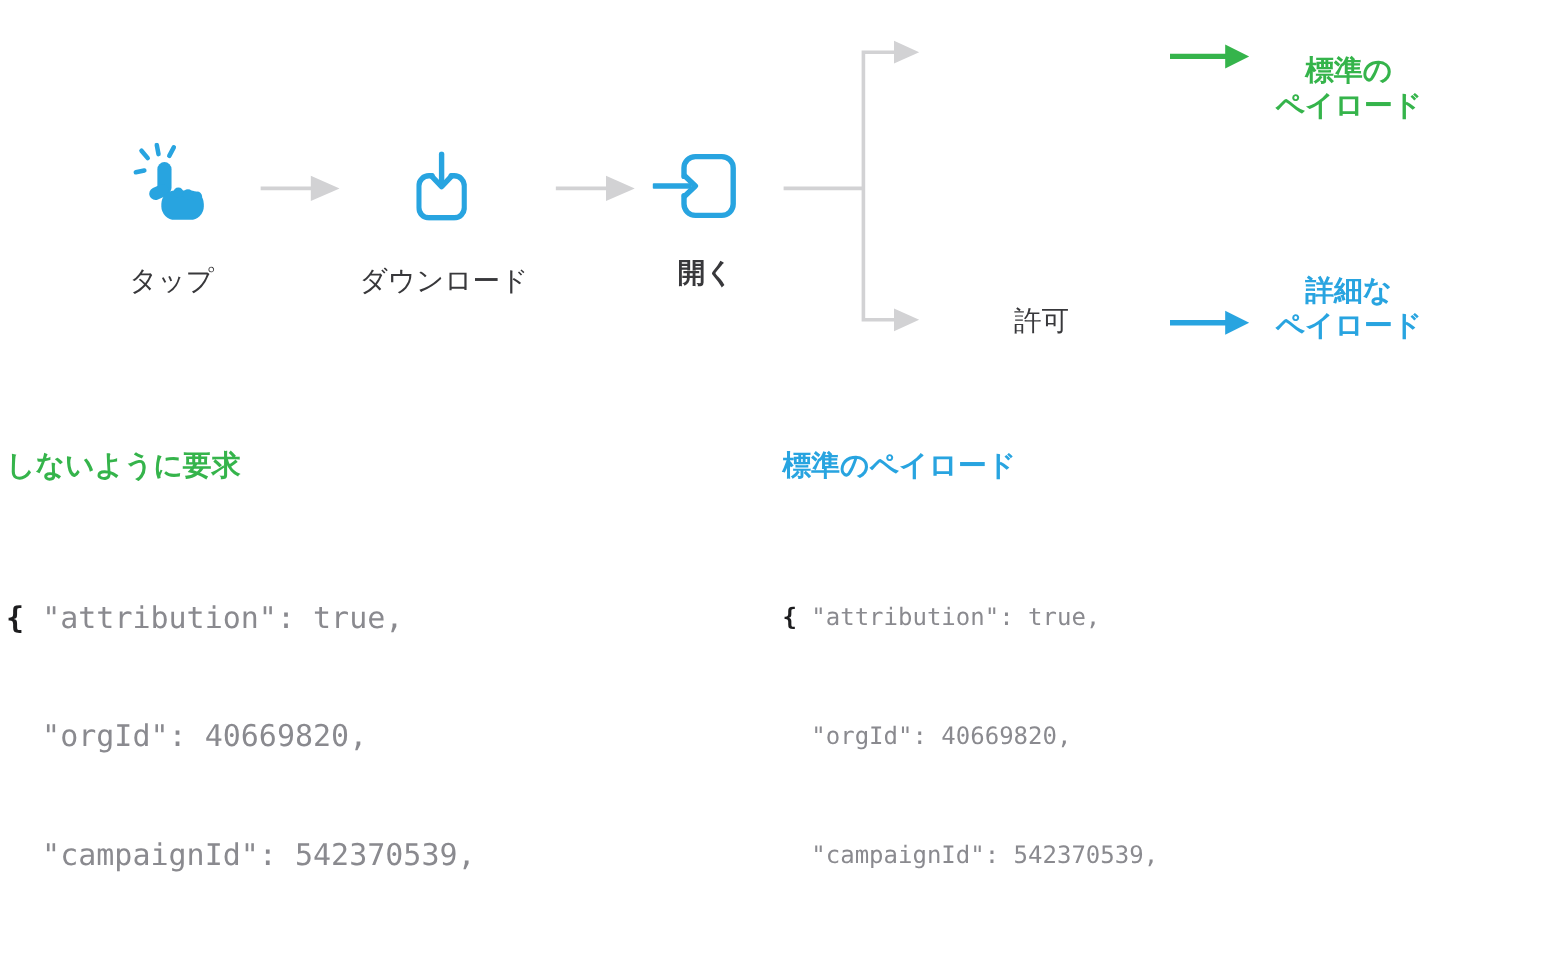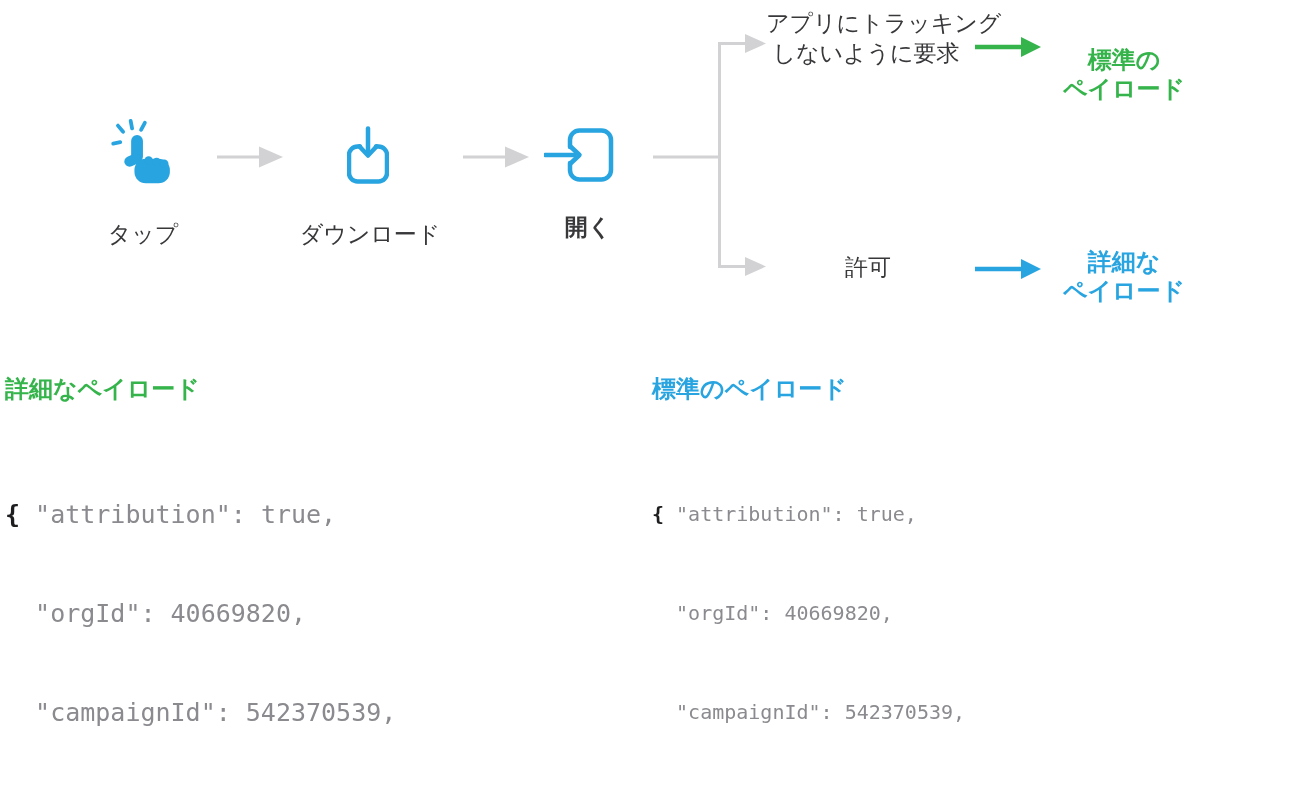--- a/index.html
+++ b/index.html
@@ -21,21 +21,21 @@
   .step-label{
     color:var(--label-text);font-size:23px;line-height:28px;text-align:center;white-space:nowrap;margin-top:25px;
   }
   .branch-label{
     color:var(--label-text);font-size:23px;line-height:30px;text-align:center;white-space:nowrap;
   }
   .outcome{
     font-size:24px;font-weight:700;line-height:29px;text-align:center;white-space:nowrap;
   }
   .outcome.green{color:var(--green);margin-top:40px;}
-  .outcome.blue{color:var(--blue);margin-top:19px;}
+  .outcome.blue{color:var(--blue);}
   .outcome span,.branch-label span{display:block;}
   .stroke-blue{stroke:var(--blue);fill:none;}
   .fill-blue{fill:var(--blue);stroke:none;}
   .stroke-gray{stroke:var(--gray-line);fill:none;}
   .fill-gray{fill:var(--gray-line);stroke:none;}
   .stroke-green{stroke:var(--green);fill:none;}
   .fill-green{fill:var(--green);stroke:none;}
   .payload{position:absolute;}
   .payload h2{
     margin:0;font-size:24px;font-weight:700;line-height:30px;white-space:nowrap;
@@ -106,45 +106,41 @@
   </svg>
   <div class="abs step-label" style="left:545px;top:188px;width:86px;font-weight:bold;">開く</div>
 
   <svg class="abs" style="left:645px;top:30px;" width="140" height="250" viewBox="0 0 140 250" aria-hidden="true">
     <path class="stroke-gray" stroke-width="3" d="M8 127 H74.5"></path>
     <path class="stroke-gray" stroke-width="3" stroke-linejoin="miter" d="M102 13.5 H74.5 V236.5 H102"></path>
     <polygon class="fill-gray" points="100,4 100,23 121,13.5"></polygon>
     <polygon class="fill-gray" points="100,227 100,246 121,236.5"></polygon>
   </svg>
 
-  <div class="abs branch-label" style="left:766px;top:8px;width:200px;">
-    <span>アプリにトラッキング</span>
-    <span>しないように要求</span>
-  </div>
   <svg class="abs" style="left:975px;top:35px;" width="66" height="24" viewBox="0 0 66 24" aria-hidden="true">
     <path class="stroke-green" stroke-width="4.5" d="M0 12 H48"></path>
     <polygon class="fill-green" points="46,2 46,22 66,12"></polygon>
   </svg>
   <div class="abs outcome green" style="left:1039px;top:5px;width:170px;">
     <span>標準の</span>
     <span>ペイロード</span>
   </div>
 
   <div class="abs branch-label" style="left:820px;top:252px;width:96px;text-align:center;">許可</div>
   <svg class="abs" style="left:975px;top:257px;" width="66" height="24" viewBox="0 0 66 24" aria-hidden="true">
     <path class="stroke-blue" stroke-width="4.5" d="M0 12 H48"></path>
     <polygon class="fill-blue" points="46,2 46,22 66,12"></polygon>
   </svg>
   <div class="abs outcome blue" style="left:1039px;top:228px;width:170px;">
     <span>詳細な</span>
     <span>ペイロード</span>
   </div>
 
   <div class="payload standard" style="left:5px;top:374px;">
-    <h2>詳細なペイロード</h2>
+    <h2>しないように要求</h2>
     <div class="code">
       <div class="line first"><span class="brace open">{</span><span>"attribution": true,</span></div>
       <div class="line">"orgId": 40669820,</div>
       <div class="line">"campaignId": 542370539,</div>
       <div class="line">"conversionType": "Download",</div>
       
       
       
       
       

